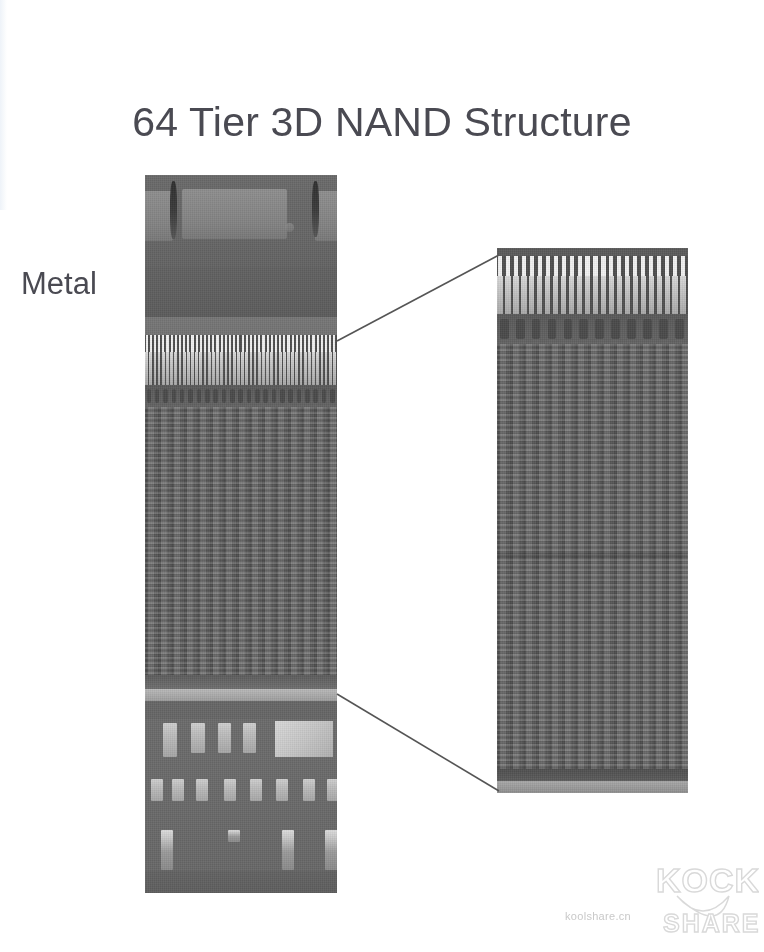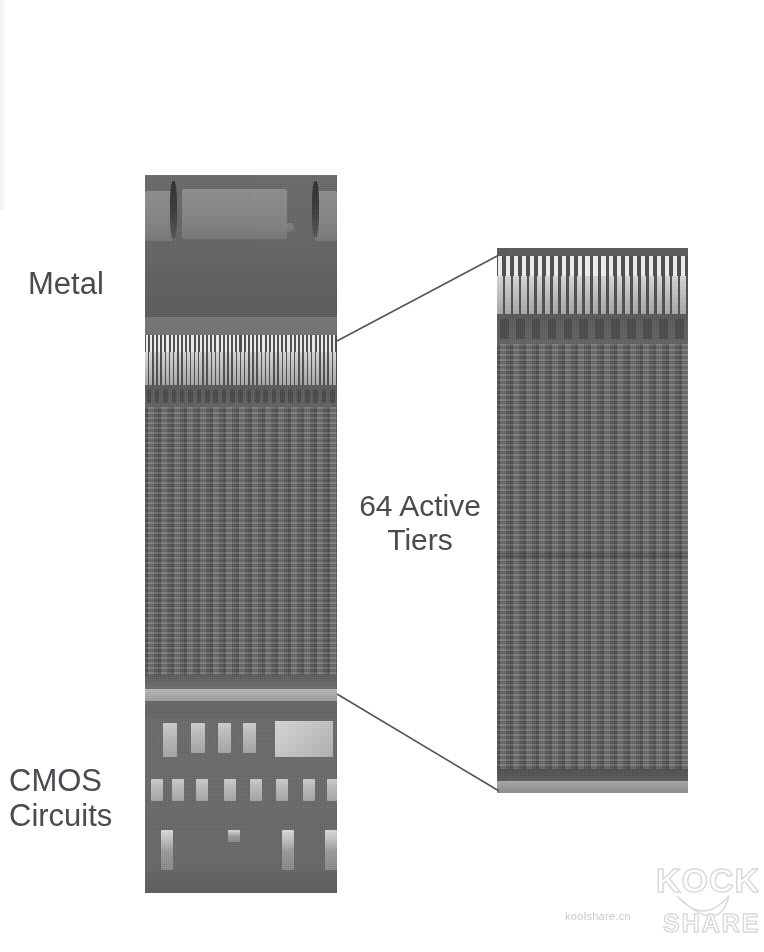--- a/index.html
+++ b/index.html
@@ -38,21 +38,21 @@
   }
 
   .side-label {
     position: absolute;
     font-size: 31px;
     font-weight: 400;
     color: #4a4a52;
     line-height: 1.13;
     white-space: pre-line;
   }
-  #label-metal { left: 28px; top: 266px; }
+  #label-metal { left: 21px; top: 266px; }
   #label-cmos  { left: 9px;  top: 763px; }
 
   #label-tiers {
     position: absolute;
     left: 345px; top: 489px;
     width: 150px;
     text-align: center;
     font-size: 30px;
     color: #4a4a52;
     line-height: 1.14;
@@ -217,26 +217,23 @@
     opacity: 0.92;
   }
 </style>
 </head>
 <body>
 
 <div id="slide">
 
   <div id="edge-tint"></div>
 
+  <div id="title">64 Tier 3D NAND Structure</div>
 
   <div class="side-label" id="label-metal">Metal</div>
-  <div class="side-label" id="label-cmos">CMOS
-Circuits</div>
-  <div id="label-tiers">64 Active
-Tiers</div>
 
   <div class="sem-panel" id="panel-main">
 
     <div class="layer metal-top"></div>
     <div class="metal-bar" style="left:-6px; top:16px; width:34px; height:50px;"></div>
     <div class="metal-bar" style="left:37px; top:14px; width:105px; height:50px;"></div>
     <div class="metal-bar" style="left:170px; top:16px; width:32px; height:50px;"></div>
     <div class="metal-slit" style="left:25px; top:6px; width:7px; height:58px;"></div>
     <div class="metal-slit" style="left:167px; top:6px; width:7px; height:56px;"></div>
     <div class="metal-bar" style="left:140px; top:48px; width:9px; height:9px; border-radius:50%; opacity:.7;"></div>

